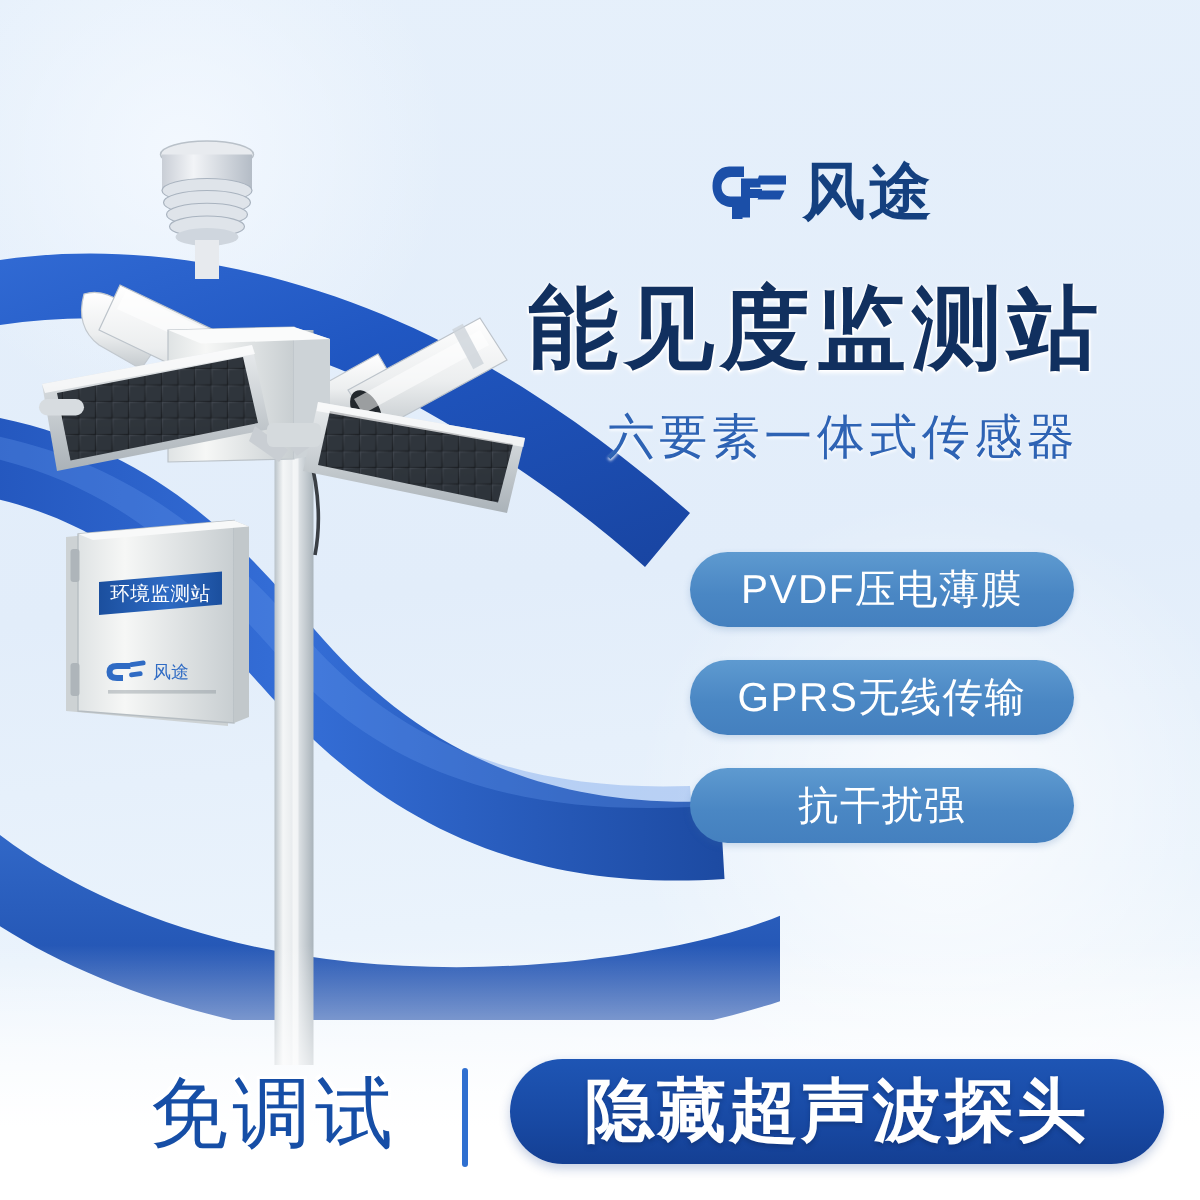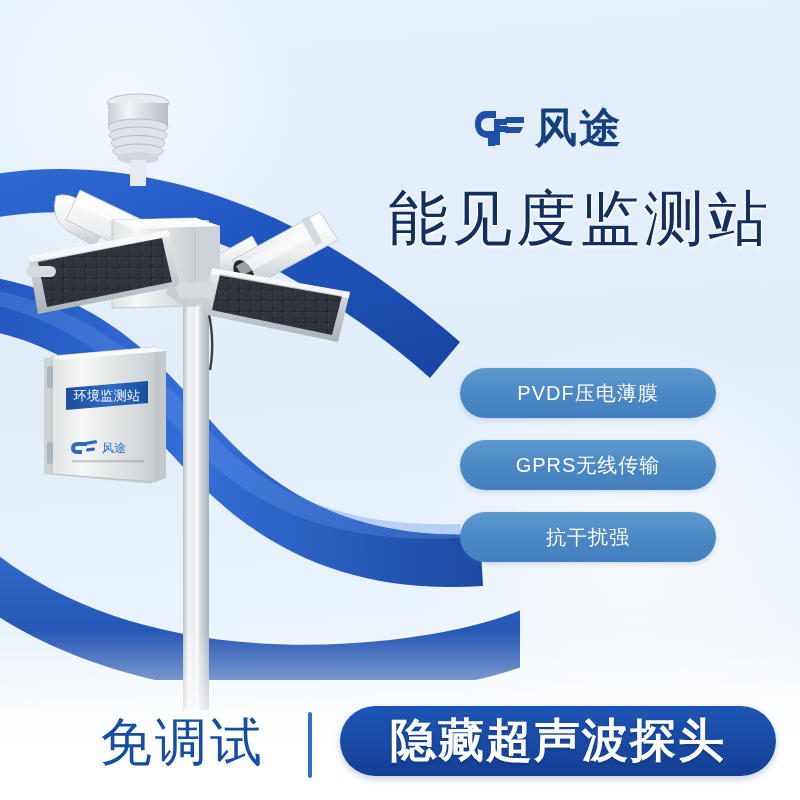--- a/index.html
+++ b/index.html
@@ -23,34 +23,34 @@
 
   
   .product{position:absolute;left:20px;top:70px;width:380px;height:640px;}
 
   
   .brand{position:absolute;left:474px;top:108px;display:flex;align-items:center;gap:9px;}
   .brand-mark{width:52px;height:40px;flex:none;}
   .brand-name{font-size:42px;font-weight:700;color:#14407f;letter-spacing:2px;
               line-height:40px;}
 
-  .headline{position:absolute;left:352px;top:186px;width:420px;text-align:right;
-            font-size:60px;font-weight:400;color:#11305f;letter-spacing:4px;
+  .headline{position:absolute;left:352px;top:186px;width:420px;text-align:left;
+            font-size:60px;font-weight:700;color:#11305f;letter-spacing:4px;
             line-height:66px;
             text-shadow:0 0 3px #fff,0 2px 3px rgba(255,255,255,.95),
                         1px 1px 0 #fff,-1px 1px 0 #fff;}
   .subhead{position:absolute;left:352px;top:270px;width:420px;text-align:center;
            font-size:32px;font-weight:500;color:#2e63b4;letter-spacing:3px;
            text-shadow:0 1px 2px rgba(255,255,255,.9);}
 
   .pills{position:absolute;left:460px;top:368px;width:256px;
          display:flex;flex-direction:column;gap:22px;align-items:center;}
   .pill{width:100%;height:50px;border-radius:25px;
         background:linear-gradient(180deg,#5e9ad0 0%,#4a87c4 55%,#4480bf 100%);
-        color:#ffffff;font-size:20px;letter-spacing:1px;
+        color:#ffffff;font-size:27px;letter-spacing:1px;
         display:flex;align-items:center;justify-content:center;
         box-shadow:0 2px 5px rgba(60,110,170,.22);}
 
   
   .banner{position:absolute;left:0;top:700px;width:800px;height:92px;}
   .banner-left{position:absolute;left:100px;top:8px;
                font-size:52px;font-weight:400;color:#164ea6;letter-spacing:3px;
                text-shadow:2px 2px 0 #fff,-2px 2px 0 #fff,2px -2px 0 #fff,
                            -2px -2px 0 #fff,0 3px 4px rgba(255,255,255,.9);}
   .banner-div{position:absolute;left:308px;top:12px;width:4px;height:66px;
@@ -234,20 +234,21 @@
       <path d="M22,3 L12,3 C5,3 1,9 1,16 C1,25 7,30 14,30 L14,38 L21,38 L21,23 L13,23
                C9,23 7,20 7,16.5 C7,13 9.5,10 13.5,10 L22,10 Z" fill="#1b4fa8"></path>
       <path d="M20,11 L20,37 L26,37 L26,24 L34,24 L34,18 L26,18 L26,17 L33,17 L33,11 Z" fill="#1b4fa8"></path>
       <path d="M32,9 L50,9 L50,15 L30,15 Z" fill="#1b4fa8"></path>
       <path d="M34,19 L49,19 L46,25 L31,25 Z" fill="#1b4fa8"></path>
     </svg>
     <div class="brand-name">风途</div>
   </div>
 
   <div class="headline">能见度监测站</div>
+  <div class="subhead">六要素一体式传感器</div>
 
   <div class="pills">
     <div class="pill">PVDF压电薄膜</div>
     <div class="pill">GPRS无线传输</div>
     <div class="pill">抗干扰强</div>
   </div>
 
   <div class="banner">
     <div class="banner-left">免调试</div>
     <div class="banner-div"></div>

